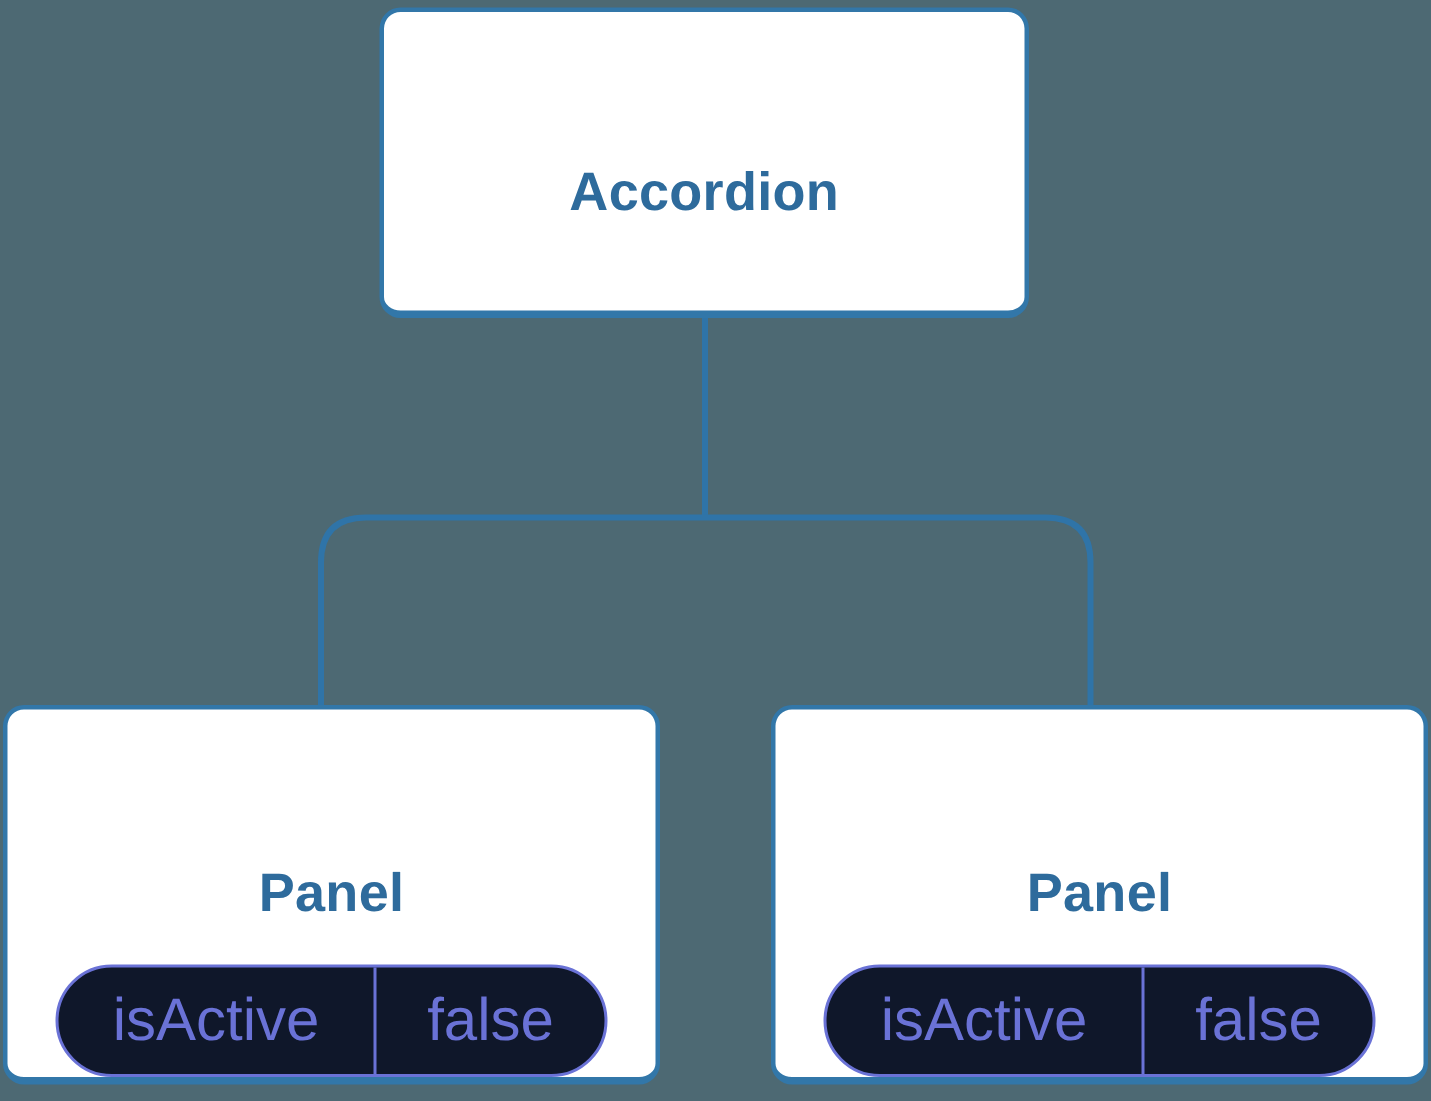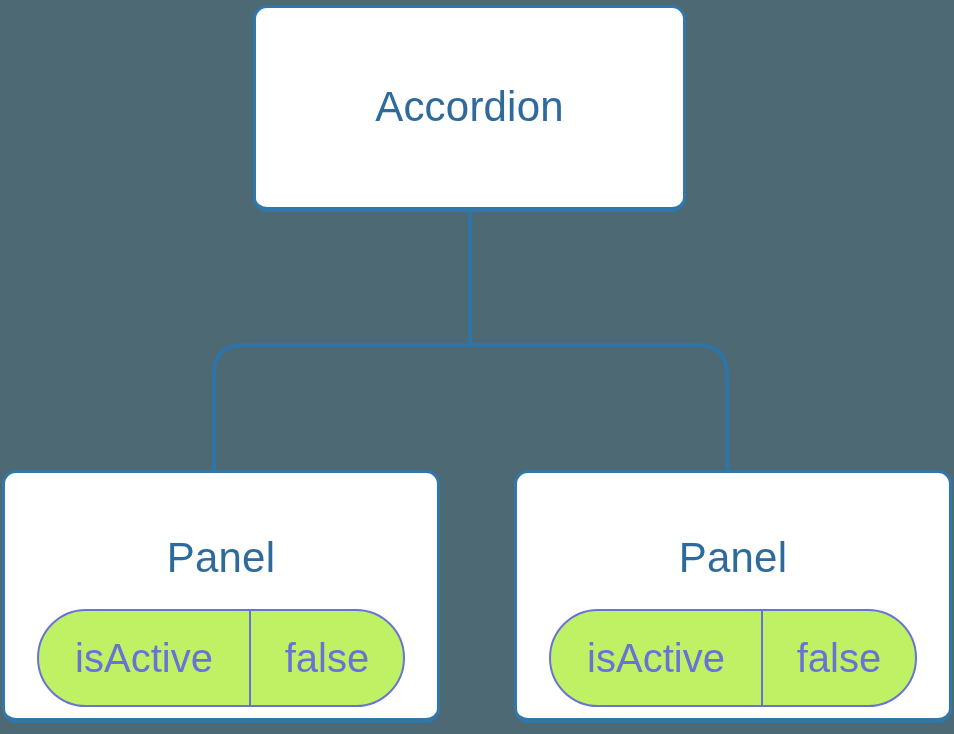--- a/index.html
+++ b/index.html
@@ -37,39 +37,40 @@
     align-items: center;
   }
   .root-node {
     left: 253px;
     top: 5px;
     width: 433px;
     height: 207px;
     justify-content: center;
   }
   .heading {
-    font-size: 42px;
-    font-weight: 400;
+    font-size: 36px;
+    font-weight: 700;
     line-height: 1.1;
     color: var(--heading, #2e6b9c);
     letter-spacing: 0.2px;
+    margin-top: 40px;
   }
   .panel-node {
     top: 470px;
     width: 438px;
     height: 253px;
     padding-top: 62px;
   }
   .panel-left  { left: 2px; }
   .panel-right { left: 514px; }
   .panel-node .heading { margin-bottom: 28px; }
   .pill {
     width: 368px;
     height: 98px;
-    background: #bef264;
+    background: #0f172a;
     border: 2px solid var(--pill, #6a72d6);
     border-radius: 49px;
     display: flex;
     align-items: stretch;
     color: var(--pill, #6a72d6);
     font-size: 40px;
     font-weight: 400;
   }
   .pill-name {
     width: 212px;

